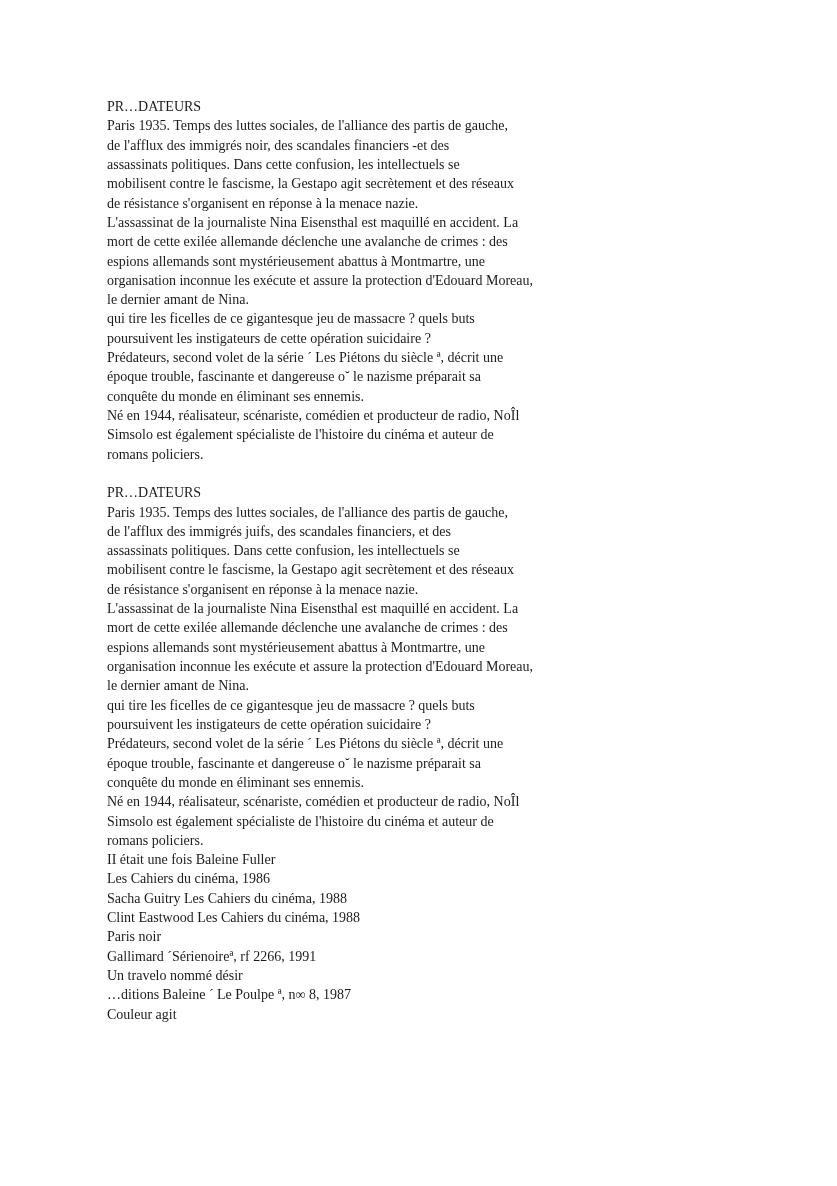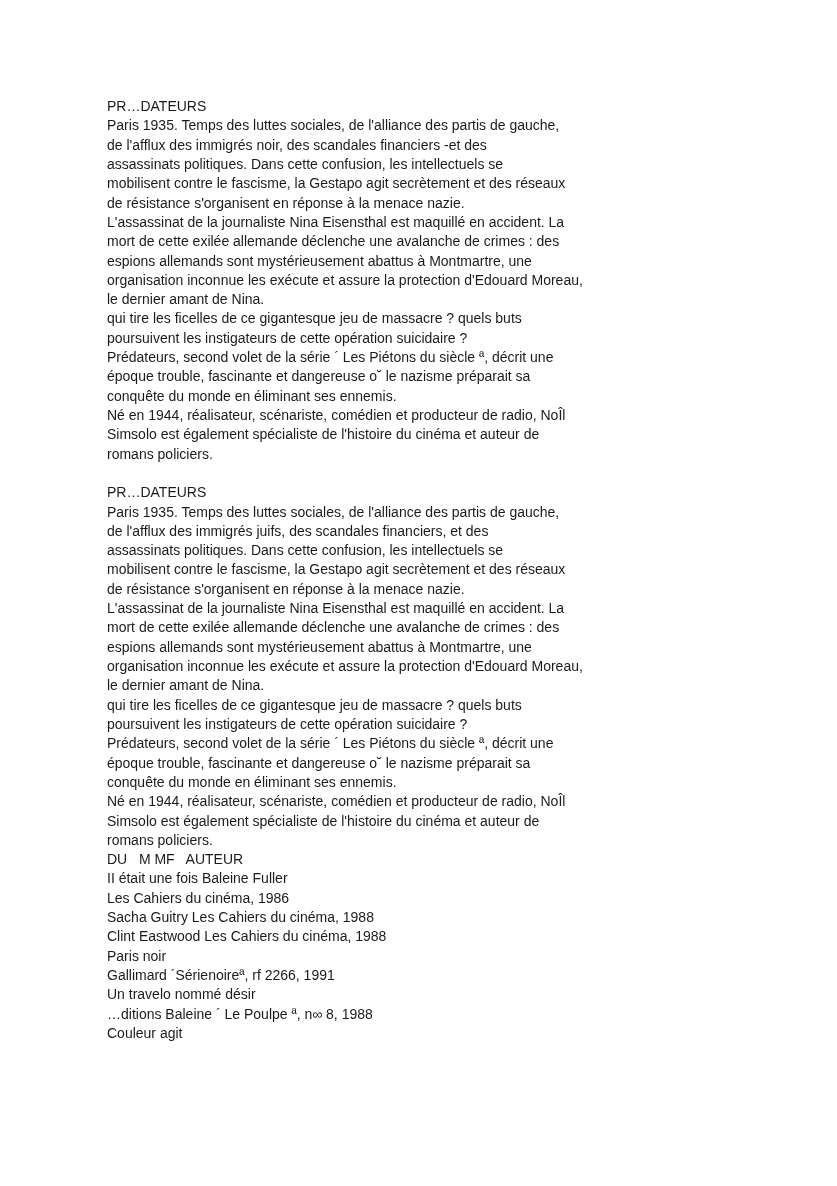--- a/index.html
+++ b/index.html
@@ -14,21 +14,21 @@
     overflow: hidden;
     font-family: "DejaVu Sans Mono", monospace;
   }
   .page {
     position: absolute;
     left: 107px;
     top: 97px;
     color: #1b1b1b;
   }
   .line {
-    font-family: Liberation Sans, sans-serif;
+    font-family: Liberation Serif, serif;
     font-size: 14px;
     line-height: 19.31px;
     min-height: 19.31px;
     white-space: pre;
     color: #1b1b1b;
   }
   section { margin: 0; padding: 0; }
   .gap-above { margin-top: 19.31px; }
 </style>
 </head>
@@ -78,27 +78,26 @@
         <div class="line">Prédateurs, second volet de la série ´ Les Piétons du siècle ª, décrit une</div>
         <div class="line">époque trouble, fascinante et dangereuse o˘ le nazisme préparait sa</div>
         <div class="line">conquête du monde en éliminant ses ennemis.</div>
         <div class="line">Né en 1944, réalisateur, scénariste, comédien et producteur de radio, NoÎl</div>
         <div class="line">Simsolo est également spécialiste de l'histoire du cinéma et auteur de</div>
         <div class="line">romans policiers.</div>
       </div>
   </section>
 
   <section>
-    <div class="line">DU   M MF   AUTEUR</div>
     <div>
         <div class="line">II était une fois Baleine Fuller</div>
         <div class="line">Les Cahiers du cinéma, 1986</div>
         <div class="line">Sacha Guitry Les Cahiers du cinéma, 1988</div>
         <div class="line">Clint Eastwood Les Cahiers du cinéma, 1988</div>
         <div class="line">Paris noir</div>
         <div class="line">Gallimard ´Sérienoireª, rf 2266, 1991</div>
         <div class="line">Un travelo nommé désir</div>
-        <div class="line">…ditions Baleine ´ Le Poulpe ª, n∞ 8, 1988</div>
+        <div class="line">…ditions Baleine ´ Le Poulpe ª, n∞ 8, 1987</div>
         <div class="line">Couleur agit</div>
       </div>
   </section>
 
 </div>
 
 </body></html>

